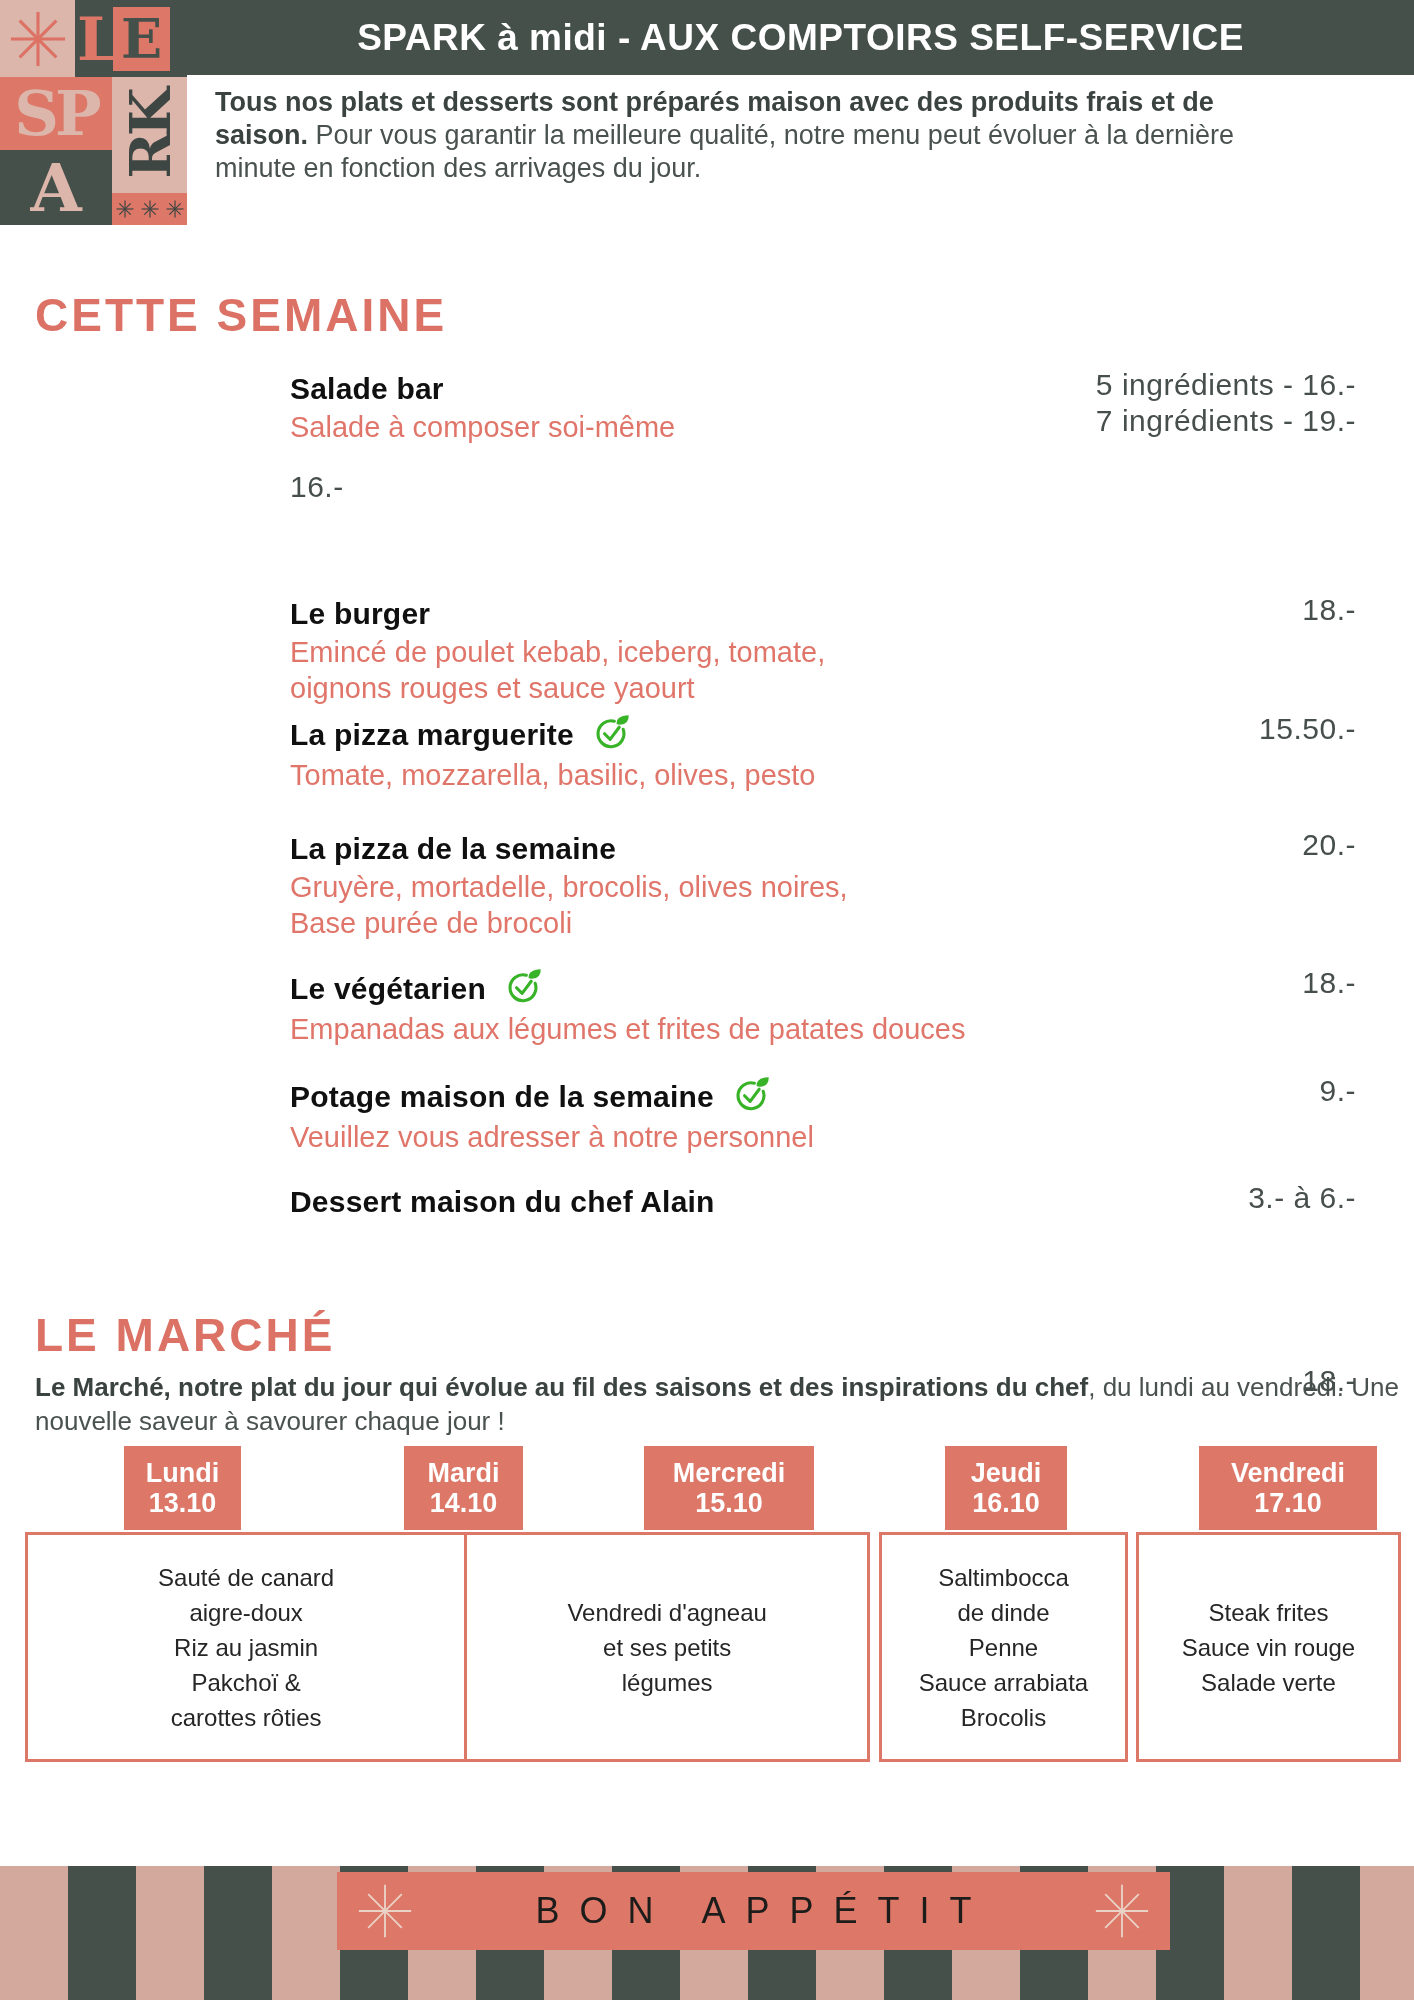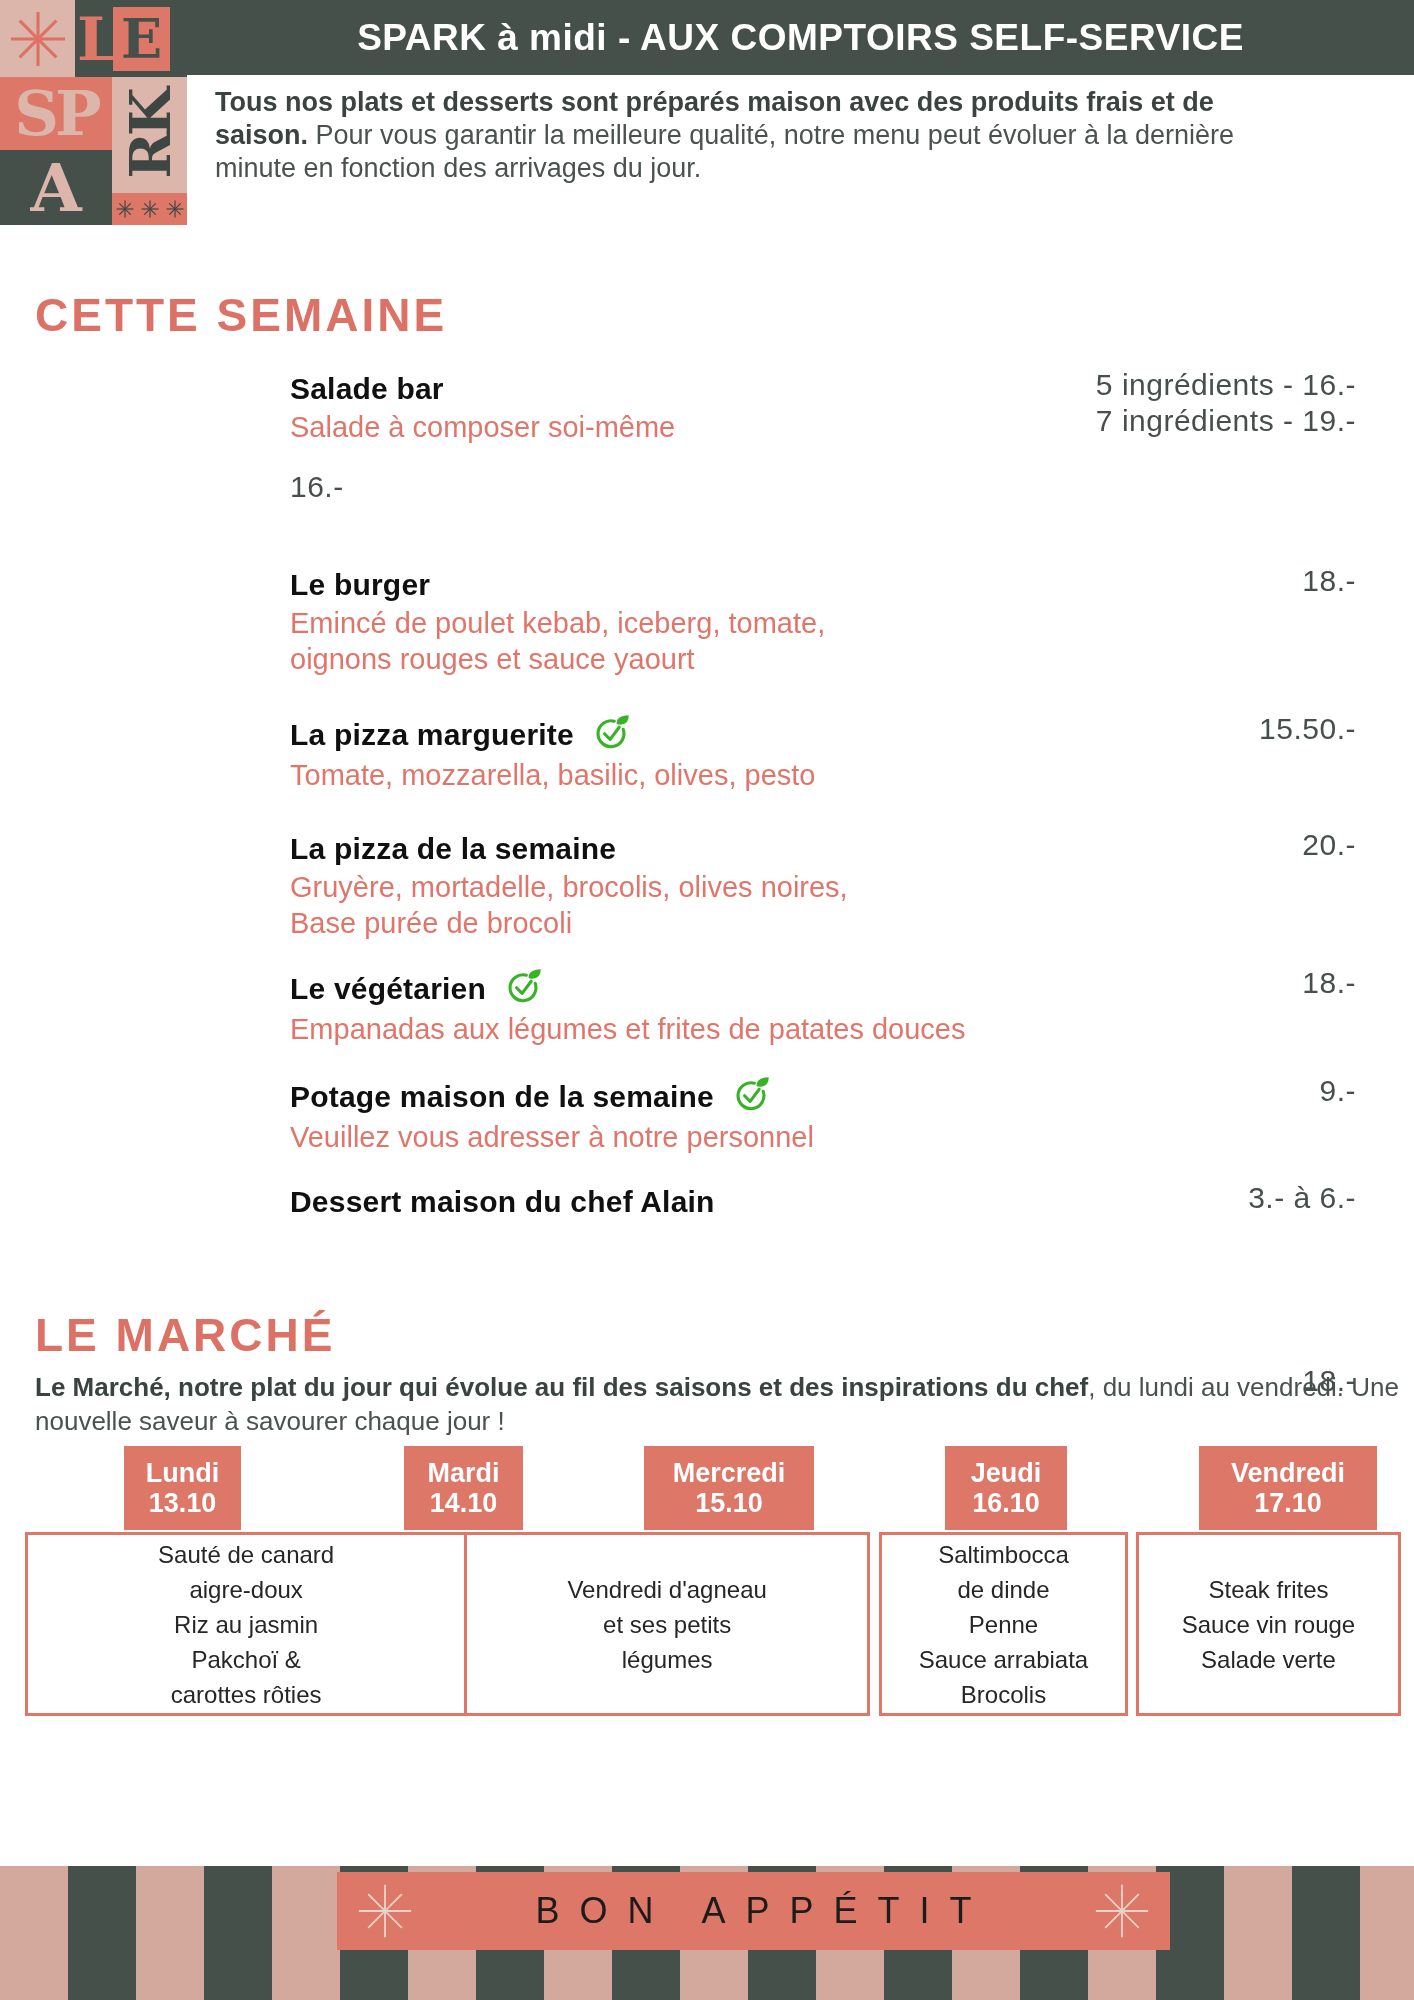--- a/index.html
+++ b/index.html
@@ -54,21 +54,21 @@
 
   
   .market-intro{position:absolute;left:35px;top:1370px;margin:0;font-size:26px;
                 line-height:34px;color:#3b4341;font-weight:700;}
   .market-intro .reg{font-weight:400;color:#4a5250;}
   .market-price{position:absolute;right:58px;top:1364px;font-size:30px;color:#474f4d;letter-spacing:.5px;}
 
   .day-badge{position:absolute;top:1446px;height:84px;background:#dd7767;color:#ffffff;
              display:flex;flex-direction:column;align-items:center;justify-content:center;
              line-height:30px;font-weight:700;font-size:27px;box-sizing:border-box;}
-  .week-box{position:absolute;top:1532px;height:184px;border:3px solid #dd7767;
+  .week-box{position:absolute;top:1532px;height:230px;border:3px solid #dd7767;
             box-sizing:border-box;background:#ffffff;display:flex;}
   #box-main{left:25px;width:845px;}
   #box-jeudi{left:879px;width:249px;}
   #box-vendredi{left:1136px;width:265px;}
   .day-cell{flex:1;display:flex;flex-direction:column;align-items:center;justify-content:center;
             font-size:24px;line-height:35px;color:#262626;text-align:center;box-sizing:border-box;}
   #box-main .day-cell + .day-cell{border-left:3px solid #dd7767;}
 
   
   .footer{position:absolute;left:0;top:1866px;width:1414px;height:134px;
@@ -161,21 +161,21 @@
           <div>7 ingrédients - 19.-</div>
         </div>
   </div>
 
   <div class="menu-item" style="top: 474px;">
     <div class="item-price">
           <div>16.-</div>
         </div>
   </div>
 
-  <div class="menu-item" style="top: 568px; gap: 30px;">
+  <div class="menu-item" style="top: 597px; gap: 30px;">
     <div class="item-text">
       <div class="item-title-row">
         <span class="item-title">Le burger</span>
 
       </div>
       <div class="item-desc">
             <div>Emincé de poulet kebab, iceberg, tomate,</div>
             <div>oignons rouges et sauce yaourt</div>
           </div>
     </div>

